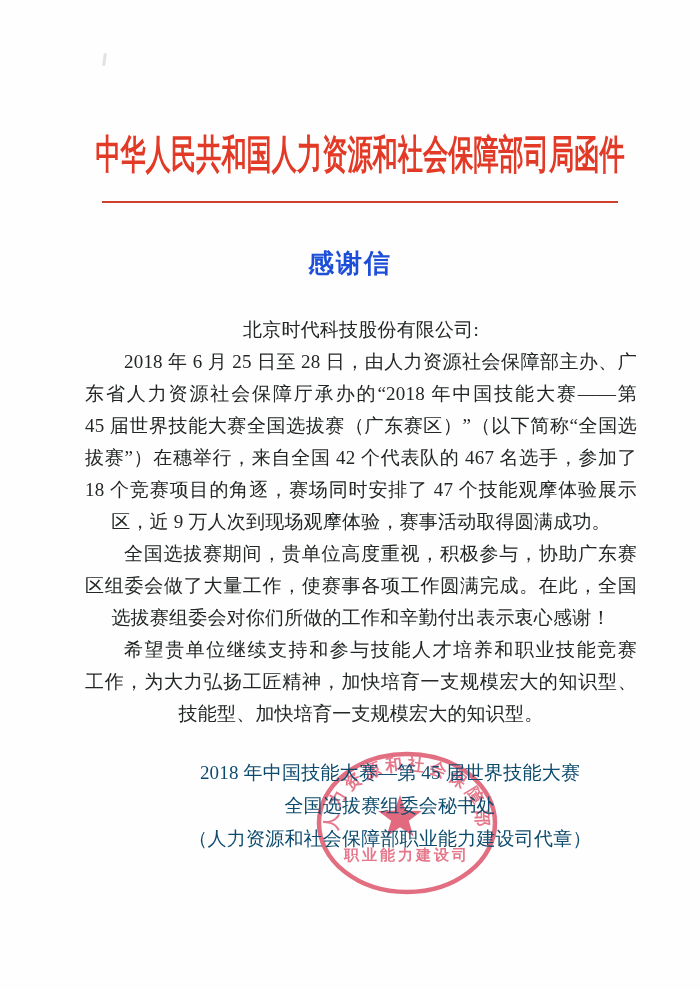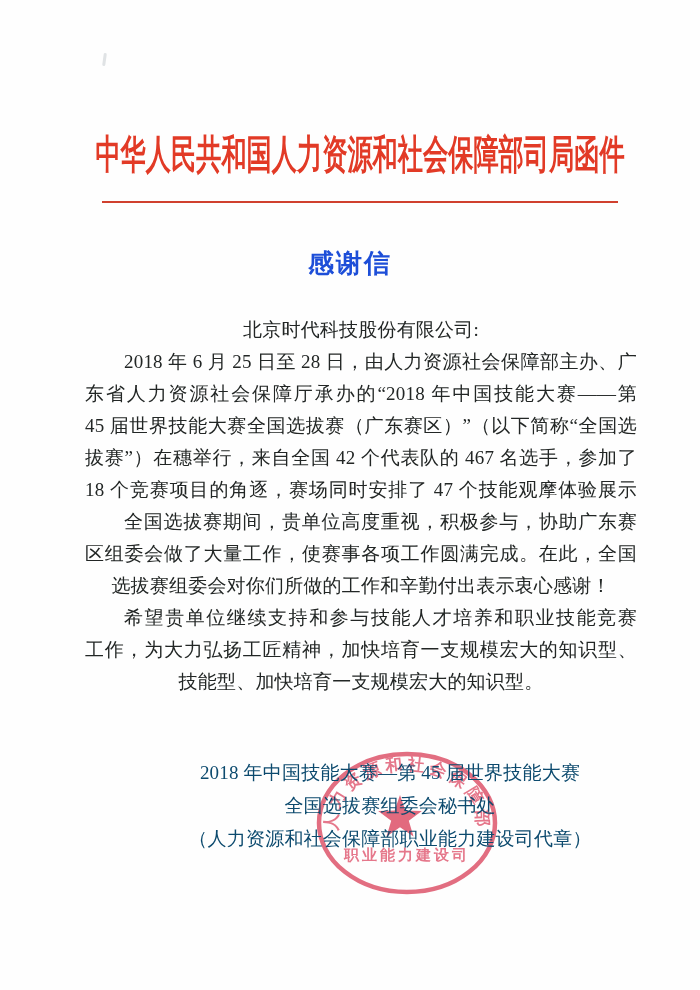--- a/index.html
+++ b/index.html
@@ -83,20 +83,21 @@
   <div class="letter-title">感谢信</div>
 
   <div class="body-block">
     <div class="line">北京时代科技股份有限公司:</div>
 
     <div class="line fill indent">2018 年 6 月 25 日至 28 日，由人力资源社会保障部主办、广</div>
     <div class="line fill">东省人力资源社会保障厅承办的“2018 年中国技能大赛——第</div>
     <div class="line fill">45 届世界技能大赛全国选拔赛（广东赛区）”（以下简称“全国选</div>
     <div class="line fill">拔赛”）在穗举行，来自全国 42 个代表队的 467 名选手，参加了</div>
     <div class="line fill">18 个竞赛项目的角逐，赛场同时安排了 47 个技能观摩体验展示</div>
+    <div class="line">区，近 9 万人次到现场观摩体验，赛事活动取得圆满成功。</div>
 
     <div class="line fill indent">全国选拔赛期间，贵单位高度重视，积极参与，协助广东赛</div>
     <div class="line fill">区组委会做了大量工作，使赛事各项工作圆满完成。在此，全国</div>
     <div class="line">选拔赛组委会对你们所做的工作和辛勤付出表示衷心感谢！</div>
 
     <div class="line fill indent">希望贵单位继续支持和参与技能人才培养和职业技能竞赛</div>
     <div class="line fill">工作，为大力弘扬工匠精神，加快培育一支规模宏大的知识型、</div>
     <div class="line">技能型、加快培育一支规模宏大的知识型。</div>
   </div>
 

